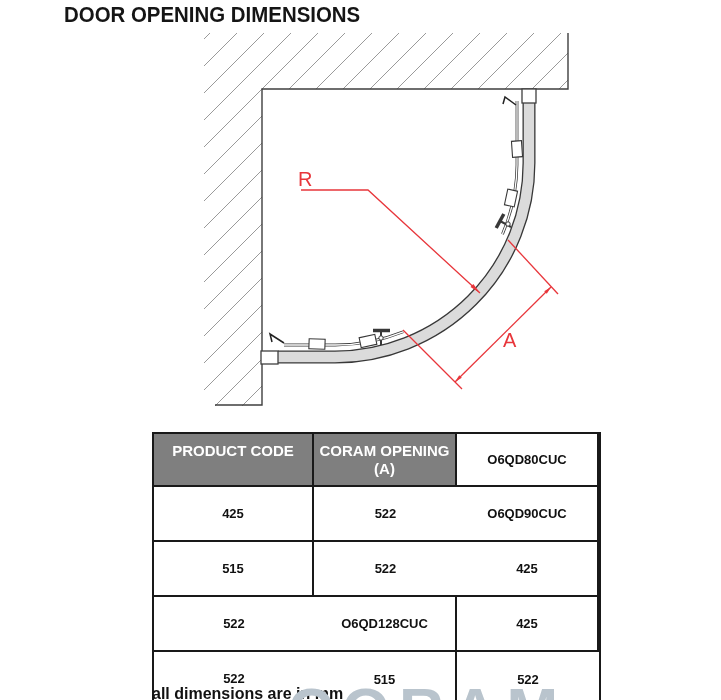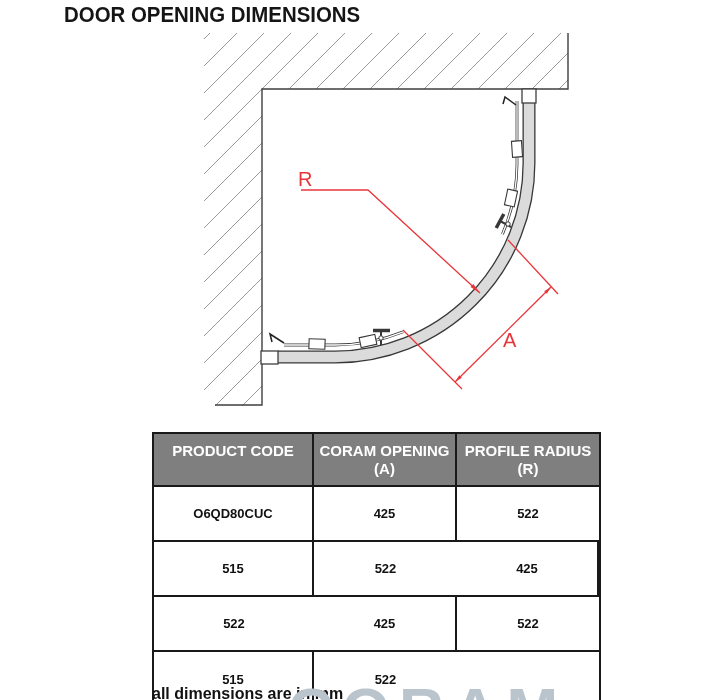--- a/index.html
+++ b/index.html
@@ -98,35 +98,33 @@
 
 <div class="spec-table">
   <div class="cell hcell c0 rb">
     <span>PRODUCT CODE</span>
     <span></span>
   </div>
   <div class="cell hcell c1 rb">
     <span>CORAM OPENING</span>
     <span>(A)</span>
   </div>
-  <div class="cell hcell c2 rb">
-    <span>PROFILE RADIUS</span>
-    <span>(R)</span>
-  </div>
 
   <div class="cell dcell c0 rb">O6QD80CUC</div>
   <div class="cell dcell c1 rb">425</div>
   <div class="cell dcell c2 rb">522</div>
 
+  <div class="cell dcell c0 rb">O6QD90CUC</div>
   <div class="cell dcell c1 rb">515</div>
   <div class="cell dcell c2 rb">522</div>
 
   <div class="cell dcell c1 rb">425</div>
   <div class="cell dcell c2 rb">522</div>
 
+  <div class="cell dcell c0 rb">O6QD128CUC</div>
   <div class="cell dcell c1 rb">425</div>
   <div class="cell dcell c2 rb">522</div>
 
   <div class="cell dcell c1">515</div>
   <div class="cell dcell c2">522</div>
 </div>
 
 <div class="footnote">all dimensions are in mm</div>
 <div class="watermark">CORAM</div>
 

